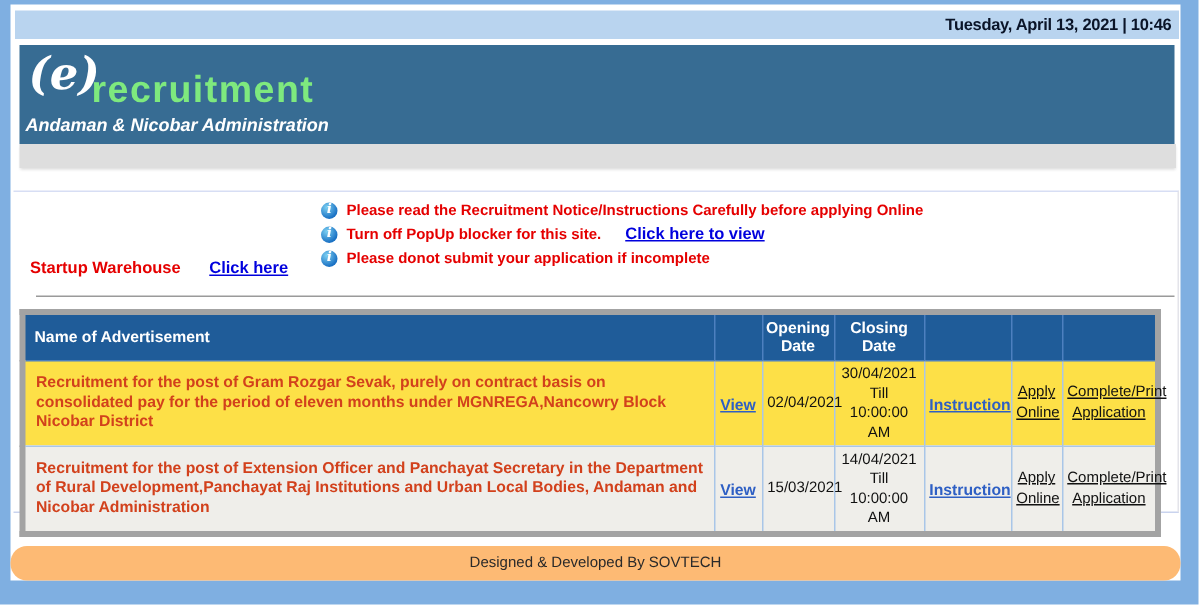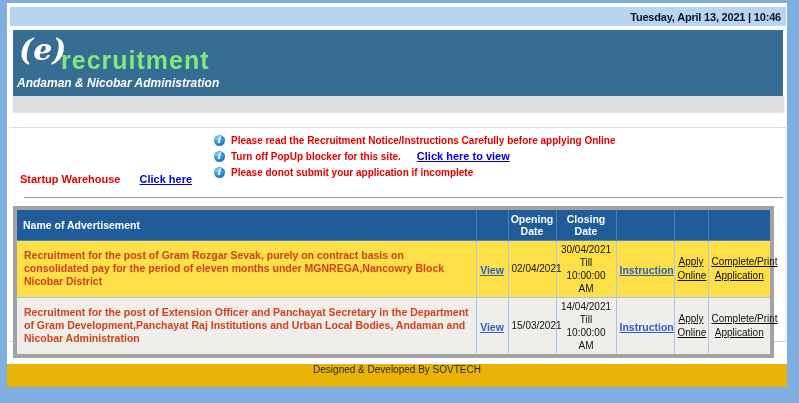--- a/index.html
+++ b/index.html
@@ -100,21 +100,21 @@
     text-decoration:underline; cursor:pointer;margin-top:36px;
   }
   .dark-link {
     font-size:10px; font-weight:normal; color:#111111;
     text-decoration:underline; cursor:pointer; display:block; line-height:1.35;
   }
   .date-cell { font-size:10px; color:#111111; line-height:1.3; }
   
   .footer {
     position:absolute; left:0; top:361px; width:780px; height:23px;
-    background:#eab308; display:flex; justify-content:center;
+    background:#fdba74; display:flex; align-items:center; justify-content:center;border-radius:11px;
   }
   .footer .ftext { font-size:10px; color:#2A2A2A; }
 </style>
 </head>
 <body>
 
 <div class="inner">
 
   <div class="topbar">
     <span class="date">Tuesday, April 13, 2021 | 10:46</span>
@@ -185,21 +185,21 @@
           </td>
           <td><a class="blue-link">Instruction</a></td>
           <td>
             <a class="dark-link"><span>Apply</span><br><span>Online</span></a>
           </td>
           <td>
             <a class="dark-link"><span>Complete/Print</span><br><span>Application</span></a>
           </td>
         </tr>
         <tr class="row-1">
-          <td class="ad-name">Recruitment for the post of Extension Officer and Panchayat Secretary in the Department of Gram Development,Panchayat Raj Institutions and Urban Local Bodies, Andaman and Nicobar Administration</td>
+          <td class="ad-name">Recruitment for the post of Extension Officer and Panchayat Secretary in the Department of Rural Development,Panchayat Raj Institutions and Urban Local Bodies, Andaman and Nicobar Administration</td>
           <td><a class="blue-link">View</a></td>
           <td class="date-cell">15/03/2021</td>
           <td class="date-cell">
             <span>14/04/2021 Till</span><br>
             <span>10:00:00 AM</span>
           </td>
           <td><a class="blue-link">Instruction</a></td>
           <td>
             <a class="dark-link"><span>Apply</span><br><span>Online</span></a>
           </td>

